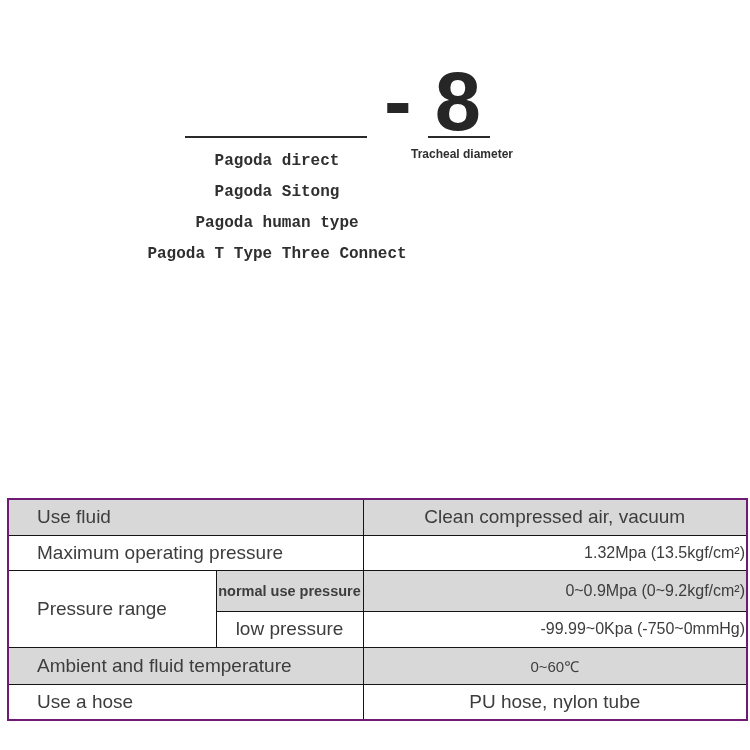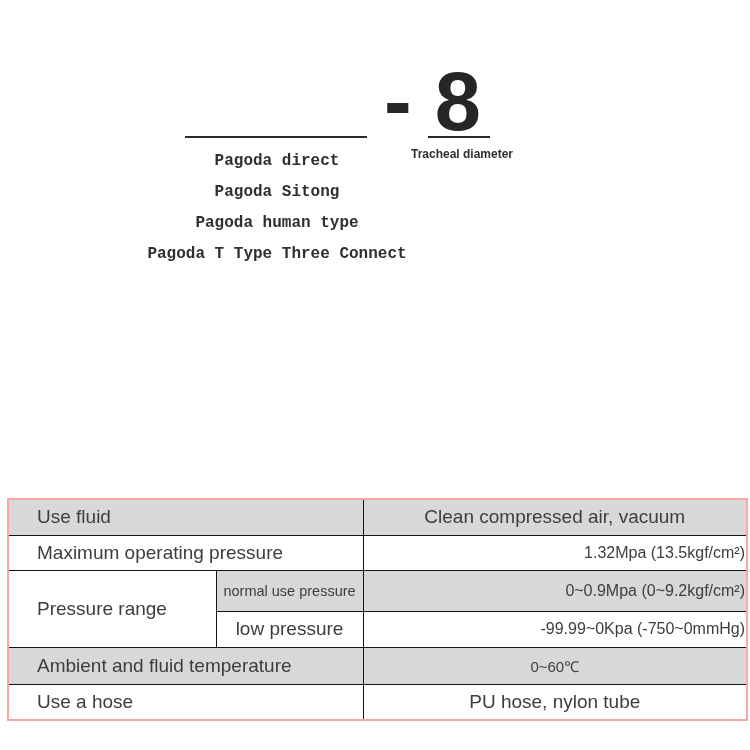--- a/index.html
+++ b/index.html
@@ -32,28 +32,28 @@
   .size-list{
     position:absolute;left:387px;top:195px;width:150px;
     text-align:center;font-size:26px;color:#2b2b2b;line-height:33.5px;
     font-weight:400;
   }
 
   
   table.spec{
     position:absolute;left:7px;top:498px;width:739px;
     border-collapse:collapse;table-layout:fixed;
-    border:2px solid #fca5a5;color:#3d3d3d;
+    border:2px solid #701a75;color:#3d3d3d;
   }
   table.spec td{border:1.5px solid #141414;vertical-align:middle;overflow:hidden;}
   td.lbl{padding-left:28px;font-size:19px;text-align:left;}
   td.val{text-align:center;font-size:19px;}
   td.val-sm{text-align:right;font-size:16px;}
   td.val-xs{text-align:center;font-size:15px;}
-  td.sub-sm{text-align:center;font-size:14.5px;padding:12px 1px;}
+  td.sub-sm{text-align:center;font-size:14.5px;padding:12px 1px;font-weight:bold;}
   td.sub{text-align:center;font-size:19px;}
   .shade{background:#d8d8d8;}
 </style>
 </head>
 <body>
 
 <div class="page">
 
   <div class="size-code">- 8</div>
 

